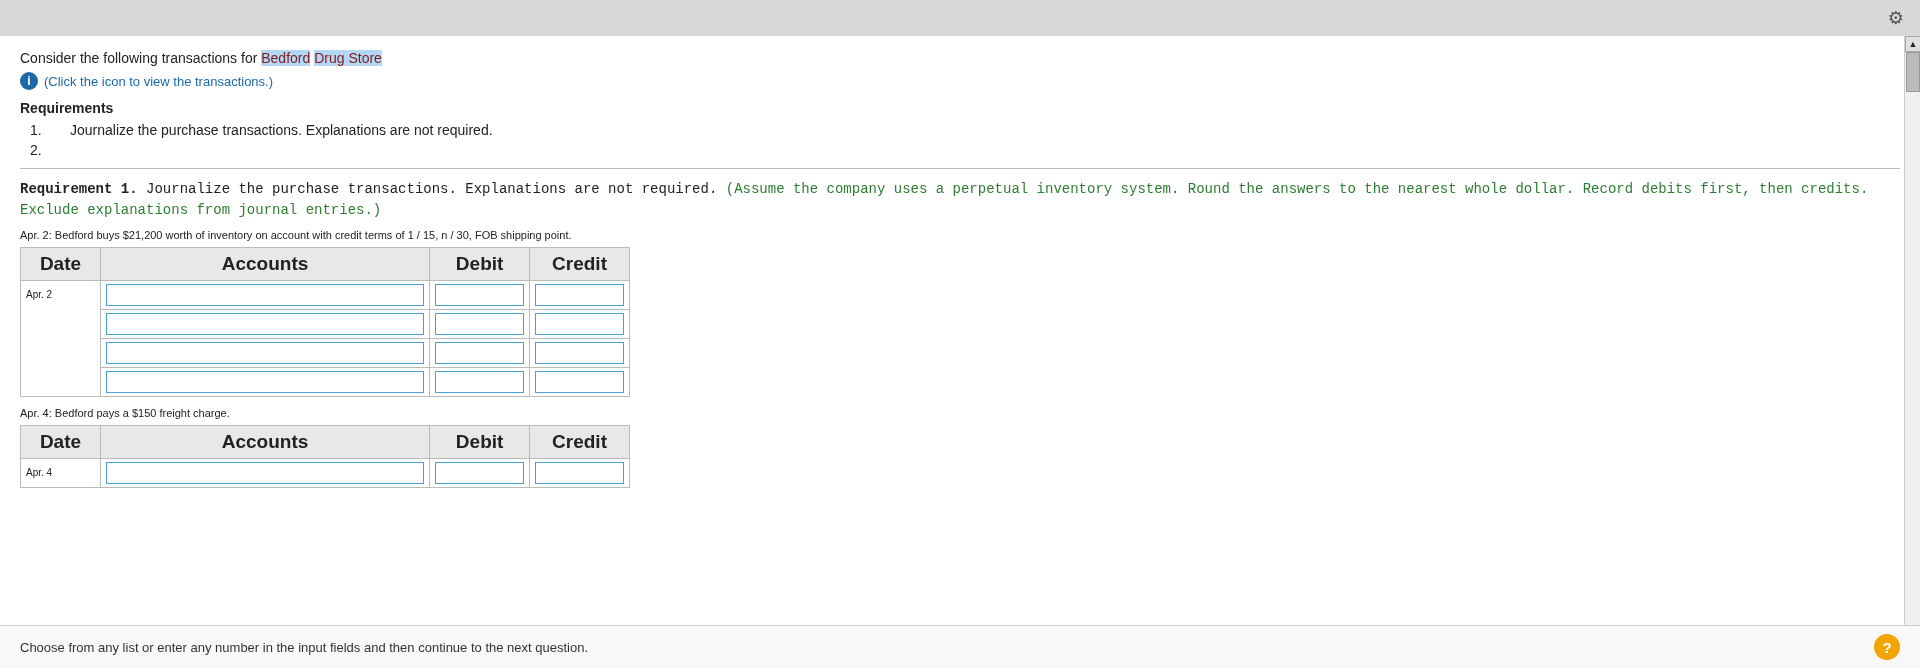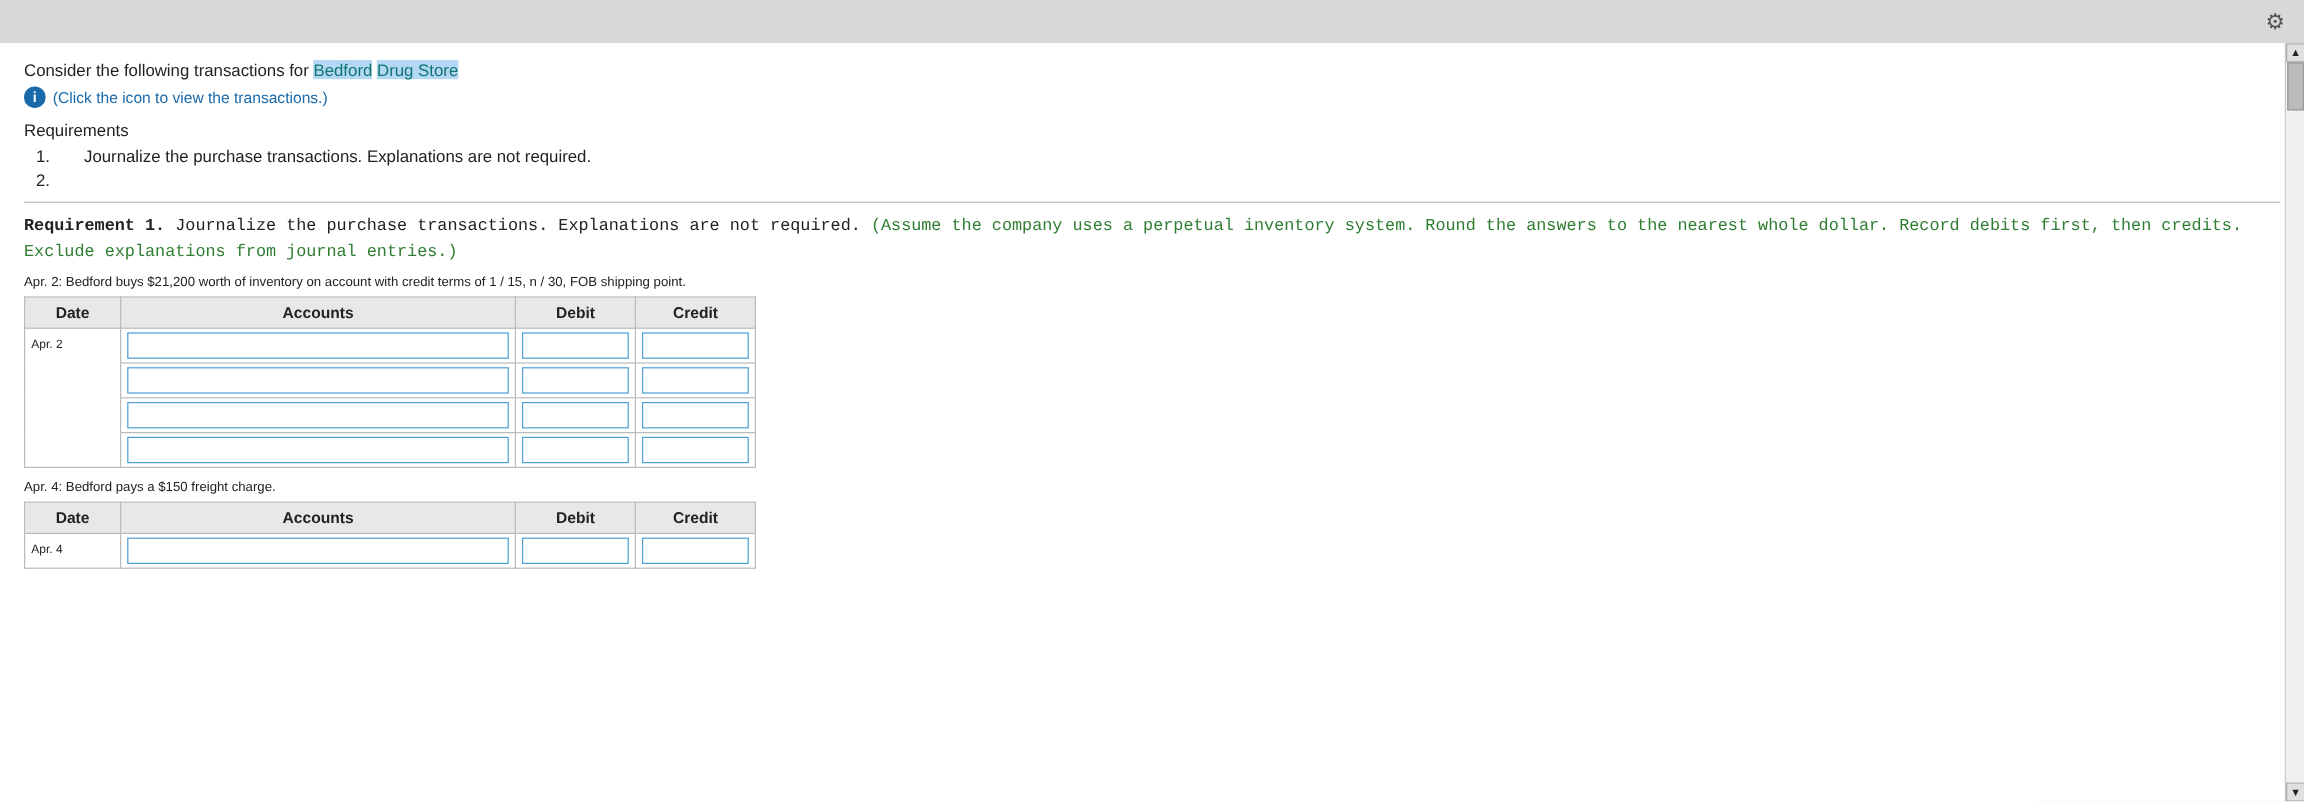--- a/index.html
+++ b/index.html
@@ -33,21 +33,21 @@
       width: 100%;
       height: 632px;
       overflow: hidden;
     }
     .intro-line {
       font-size: 14px;
       margin-bottom: 6px;
     }
     .highlighted-text {
       background-color: #b3d7f5;
-      color: #0f766e;
+      color: #7f1d1d;
     }
     .info-line {
       display: flex;
       align-items: center;
       gap: 6px;
       margin-bottom: 10px;
       font-size: 13px;
       color: #1a6aaa;
     }
     .info-icon {
@@ -60,21 +60,21 @@
       align-items: center;
       justify-content: center;
       font-size: 12px;
       font-weight: bold;
       flex-shrink: 0;
     }
     .requirements-section {
       margin-bottom: 10px;
     }
     .requirements-title {
-      font-weight: normal;
+      font-weight: bold;
       margin-bottom: 6px;
     }
     .req-item {
       display: flex;
       gap: 20px;
       margin-bottom: 4px;
       padding-left: 10px;
     }
     .req-num {
       font-weight: normal;
@@ -105,21 +105,21 @@
       border-collapse: collapse;
       width: 610px;
       margin-bottom: 10px;
     }
     .journal-table th {
       background: #e8e8e8;
       border: 1px solid #bbb;
       padding: 5px 10px;
       font-weight: bold;
       text-align: center;
-      font-size: 13px;
+      font-size: 19px;
     }
     .journal-table td {
       border: 1px solid #bbb;
       padding: 3px 5px;
       vertical-align: middle;
     }
     .journal-table td.date-cell {
       width: 80px;
       font-size: 10px;
       vertical-align: top;
@@ -351,14 +351,18 @@
   </table>
 
   <div class="scrollbar-area">
     <div class="scroll-arrow">▲</div>
     <div class="scroll-track">
       <div class="scroll-thumb"></div>
     </div>
     <div class="scroll-arrow">▼</div>
   </div>
 
+  <div class="bottom-bar">
+    <span>Choose from any list or enter any number in the input fields and then continue to the next question.</span>
+    <div class="help-icon">?</div>
+  </div>
 
 </div>
 
 </body></html>

